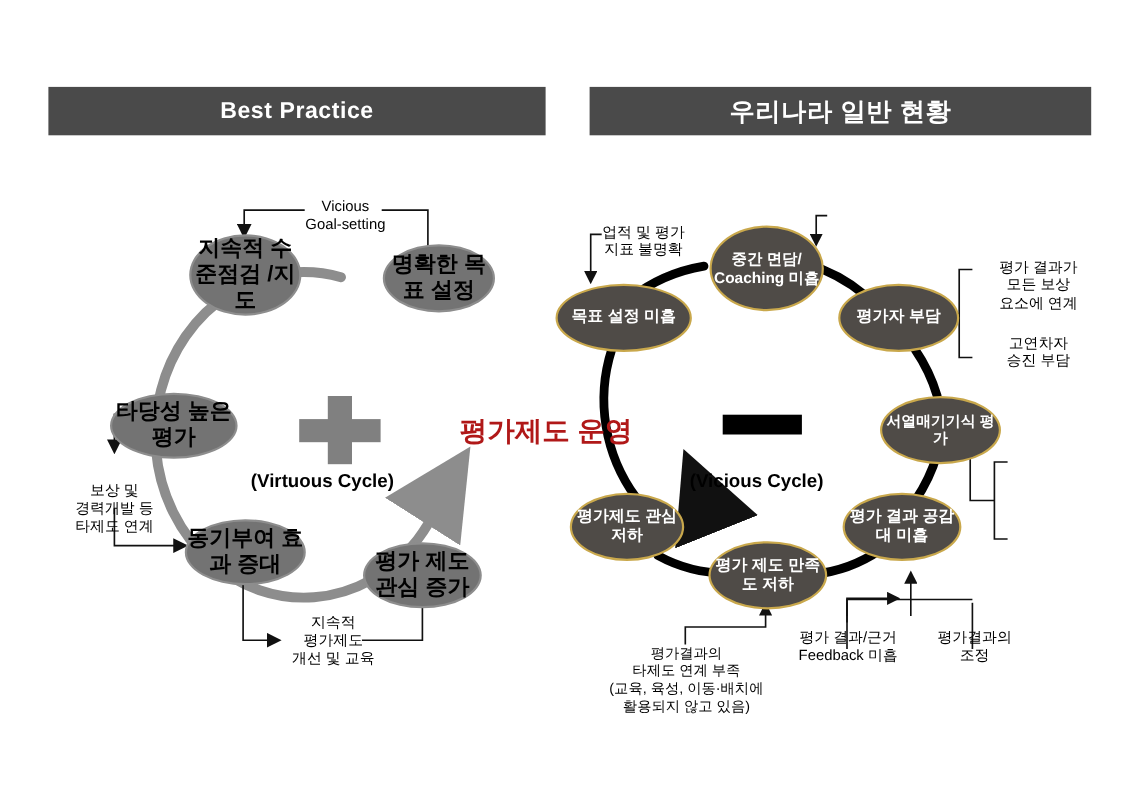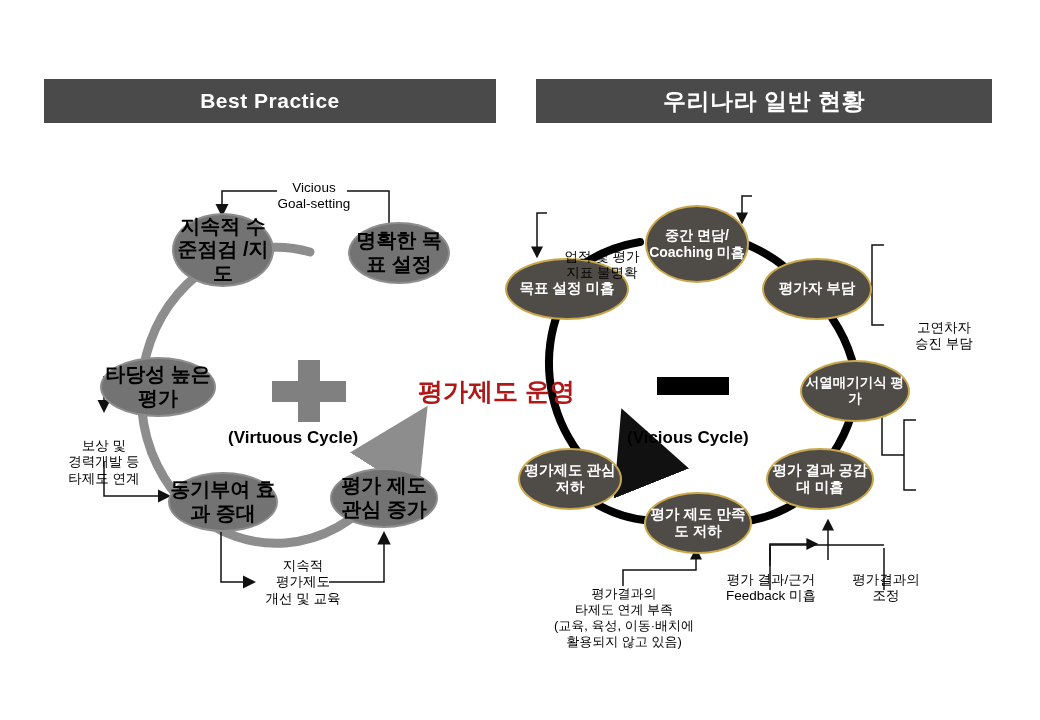--- a/index.html
+++ b/index.html
@@ -133,21 +133,21 @@
 
   <div class="node light" style="left:348px;top:222px;width:102px;height:62px;">명확한
 목표 설정</div>
   <div class="node light" style="left:172px;top:213px;width:102px;height:74px;">지속적
 수준점검
 /지도</div>
   <div class="node light" style="left:100px;top:357px;width:116px;height:60px;">타당성 높은
 평가</div>
   <div class="node light" style="left:168px;top:472px;width:110px;height:60px;">동기부여
 효과 증대</div>
-  <div class="node light" style="left:330px;top:468px;width:108px;height:60px;">평가 제도
+  <div class="node light" style="left:330px;top:493px;width:108px;height:60px;">평가 제도
 관심 증가</div>
 
   <div class="ann" style="left:271px;top:180px;width:86px;">Vicious
 Goal-setting</div>
   <div class="ann" style="left:36px;top:438px;width:136px;">보상 및
 경력개발 등
 타제도 연계</div>
   <div class="ann" style="left:252px;top:558px;width:102px;">지속적
 평가제도
 개선 및 교육</div>
@@ -159,23 +159,26 @@
   <div class="node dark" style="left:762px;top:258px;width:110px;height:62px;">평가자 부담</div>
   <div class="node dark" style="left:800px;top:360px;width:110px;height:62px;font-size:13.5px;">서열매기기식
 평가</div>
   <div class="node dark" style="left:766px;top:448px;width:108px;height:62px;">평가 결과
 공감대 미흡</div>
   <div class="node dark" style="left:644px;top:492px;width:108px;height:62px;">평가 제도
 만족도 저하</div>
   <div class="node dark" style="left:518px;top:448px;width:104px;height:62px;">평가제도
 관심 저하</div>
 
-  <div class="ann" style="left:548px;top:203px;width:108px;margin-top:46px;">업적 및 평가
+  <div class="ann" style="left:531px;top:203px;width:108px;">업적 및 평가
 지표 불명확</div>
-  <div class="ann" style="left:892px;top:304px;width:104px;margin-top:16px;">고연차자
+  <div class="ann" style="left:892px;top:235px;width:104px;">평가 결과가
+모든 보상
+요소에 연계</div>
+  <div class="ann" style="left:892px;top:304px;width:104px;">고연차자
 승진 부담</div>
   <div class="ann" style="left:708px;top:572px;width:126px;">평가 결과/근거
 Feedback 미흡</div>
   <div class="ann" style="left:836px;top:572px;width:100px;">평가결과의
 조정</div>
   <div class="ann sm" style="left:499px;top:586px;width:250px;">평가결과의
 타제도 연계 부족
 (교육, 육성, 이동·배치에
 활용되지 않고 있음)</div>
 

